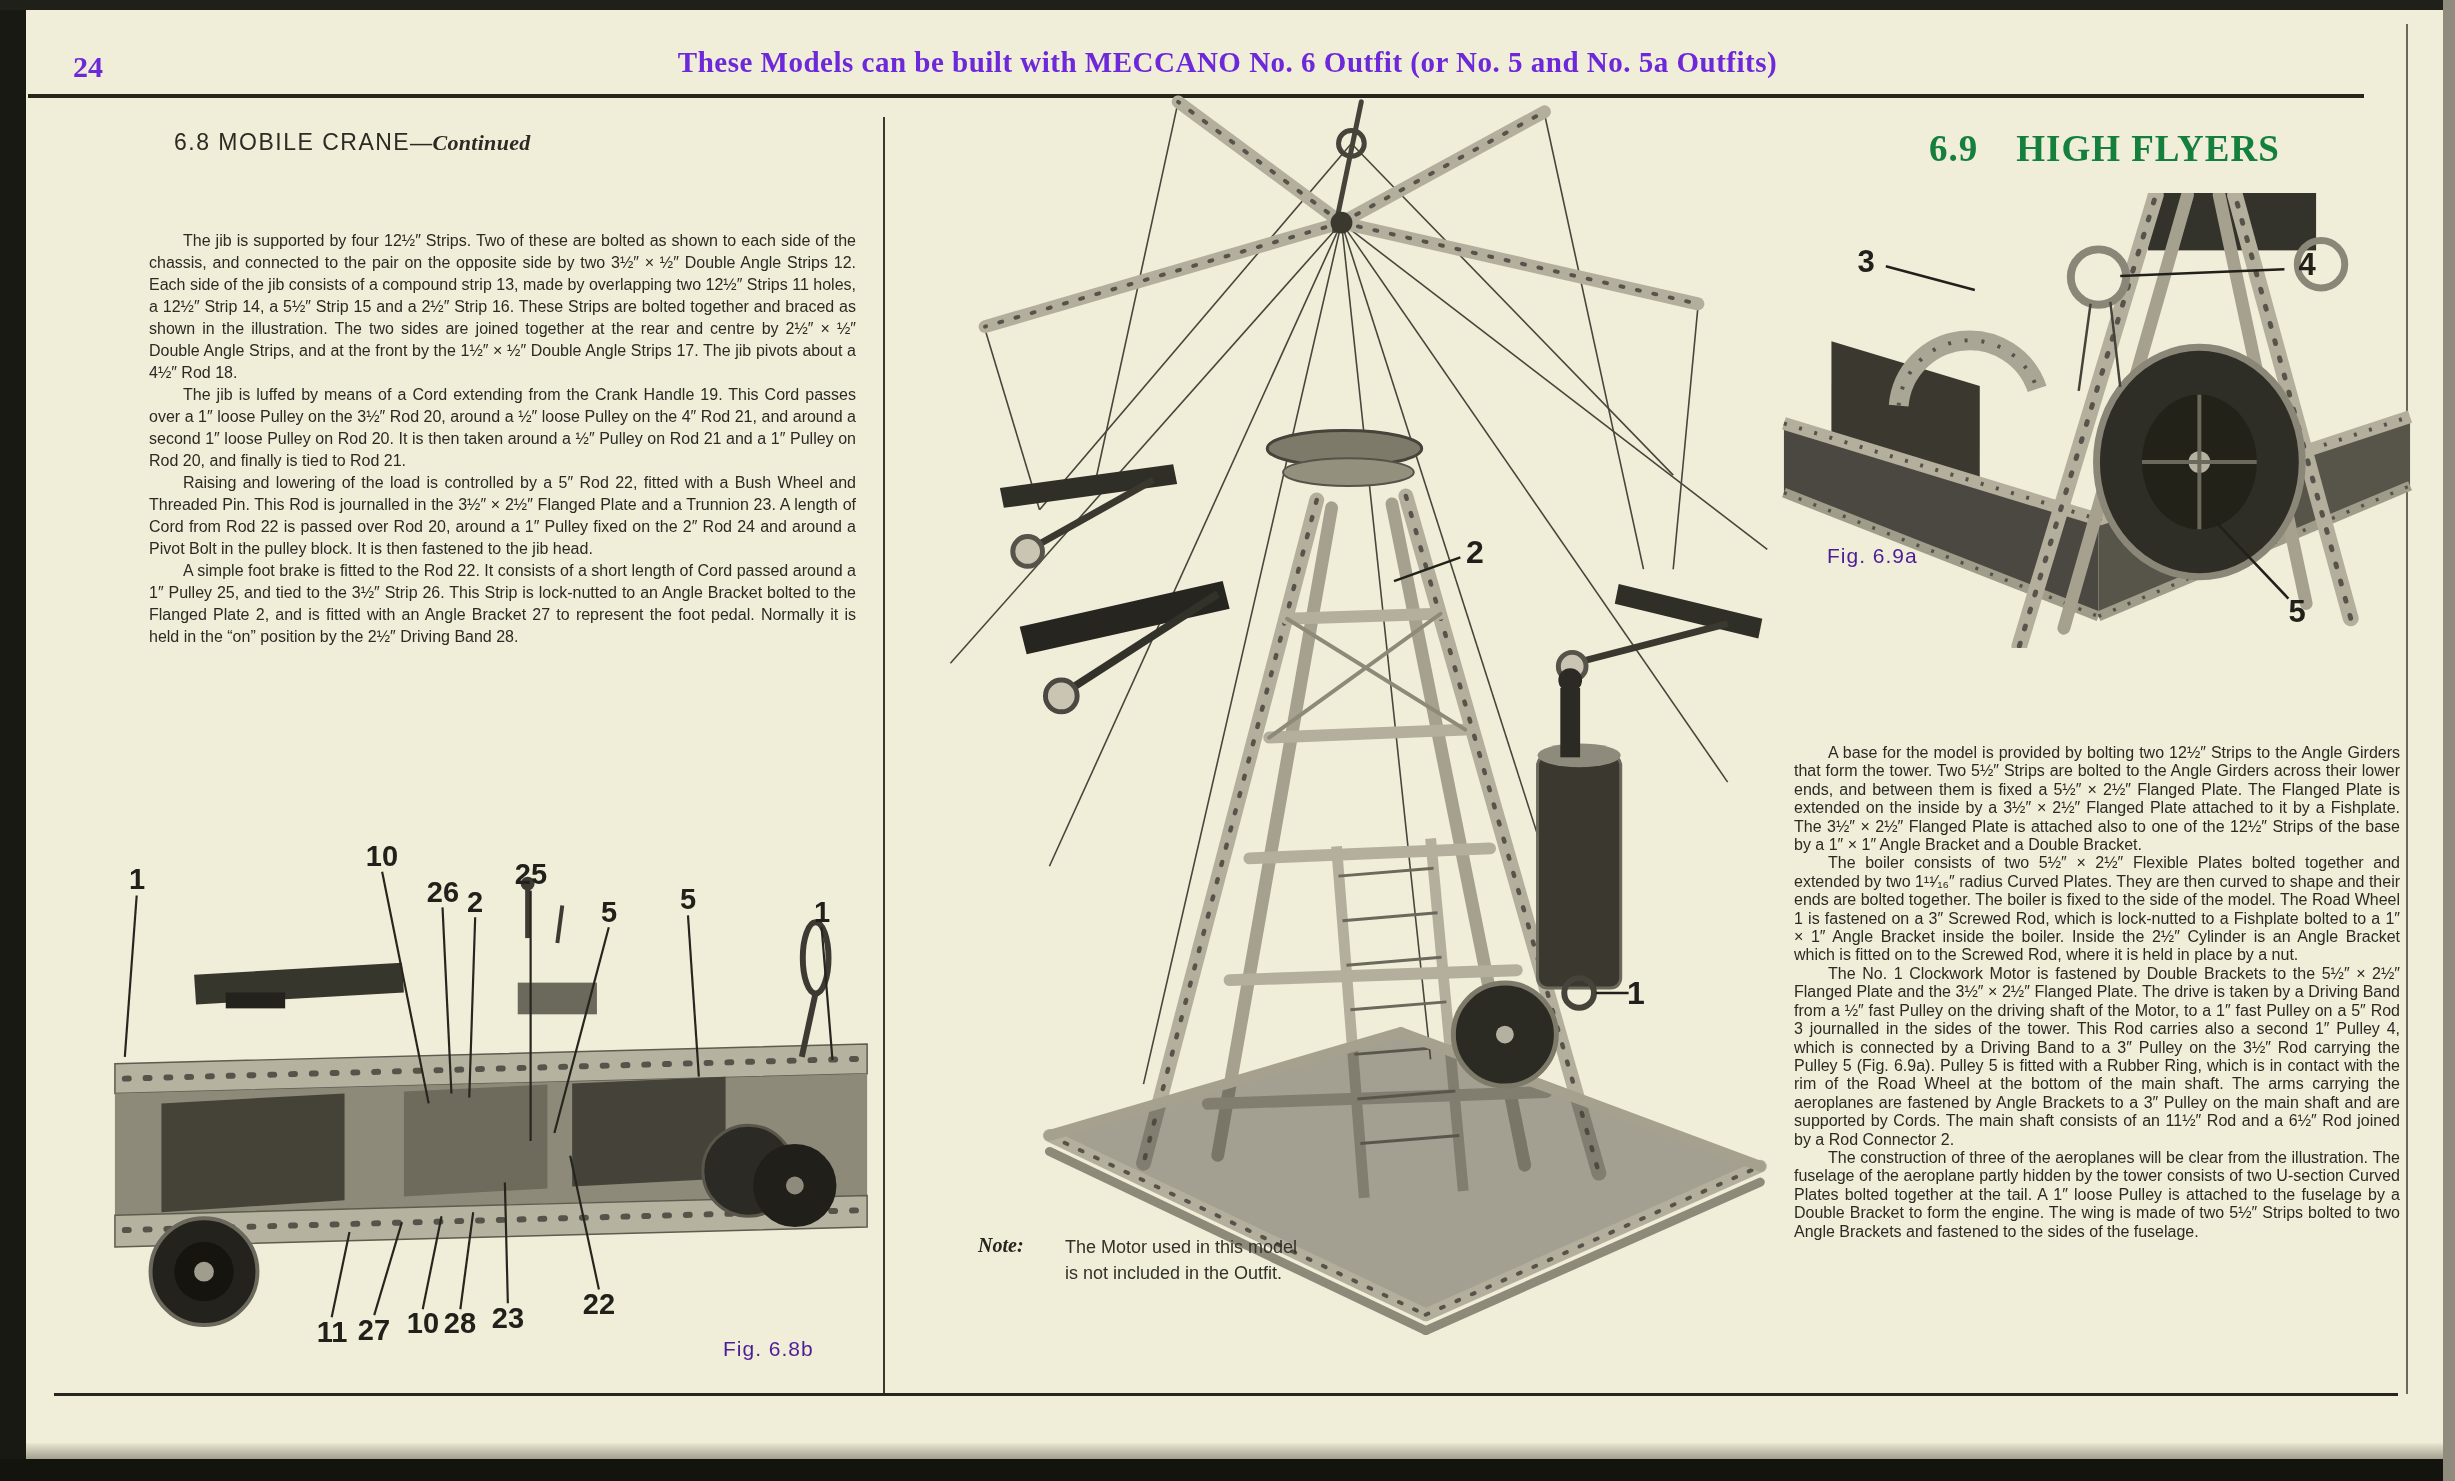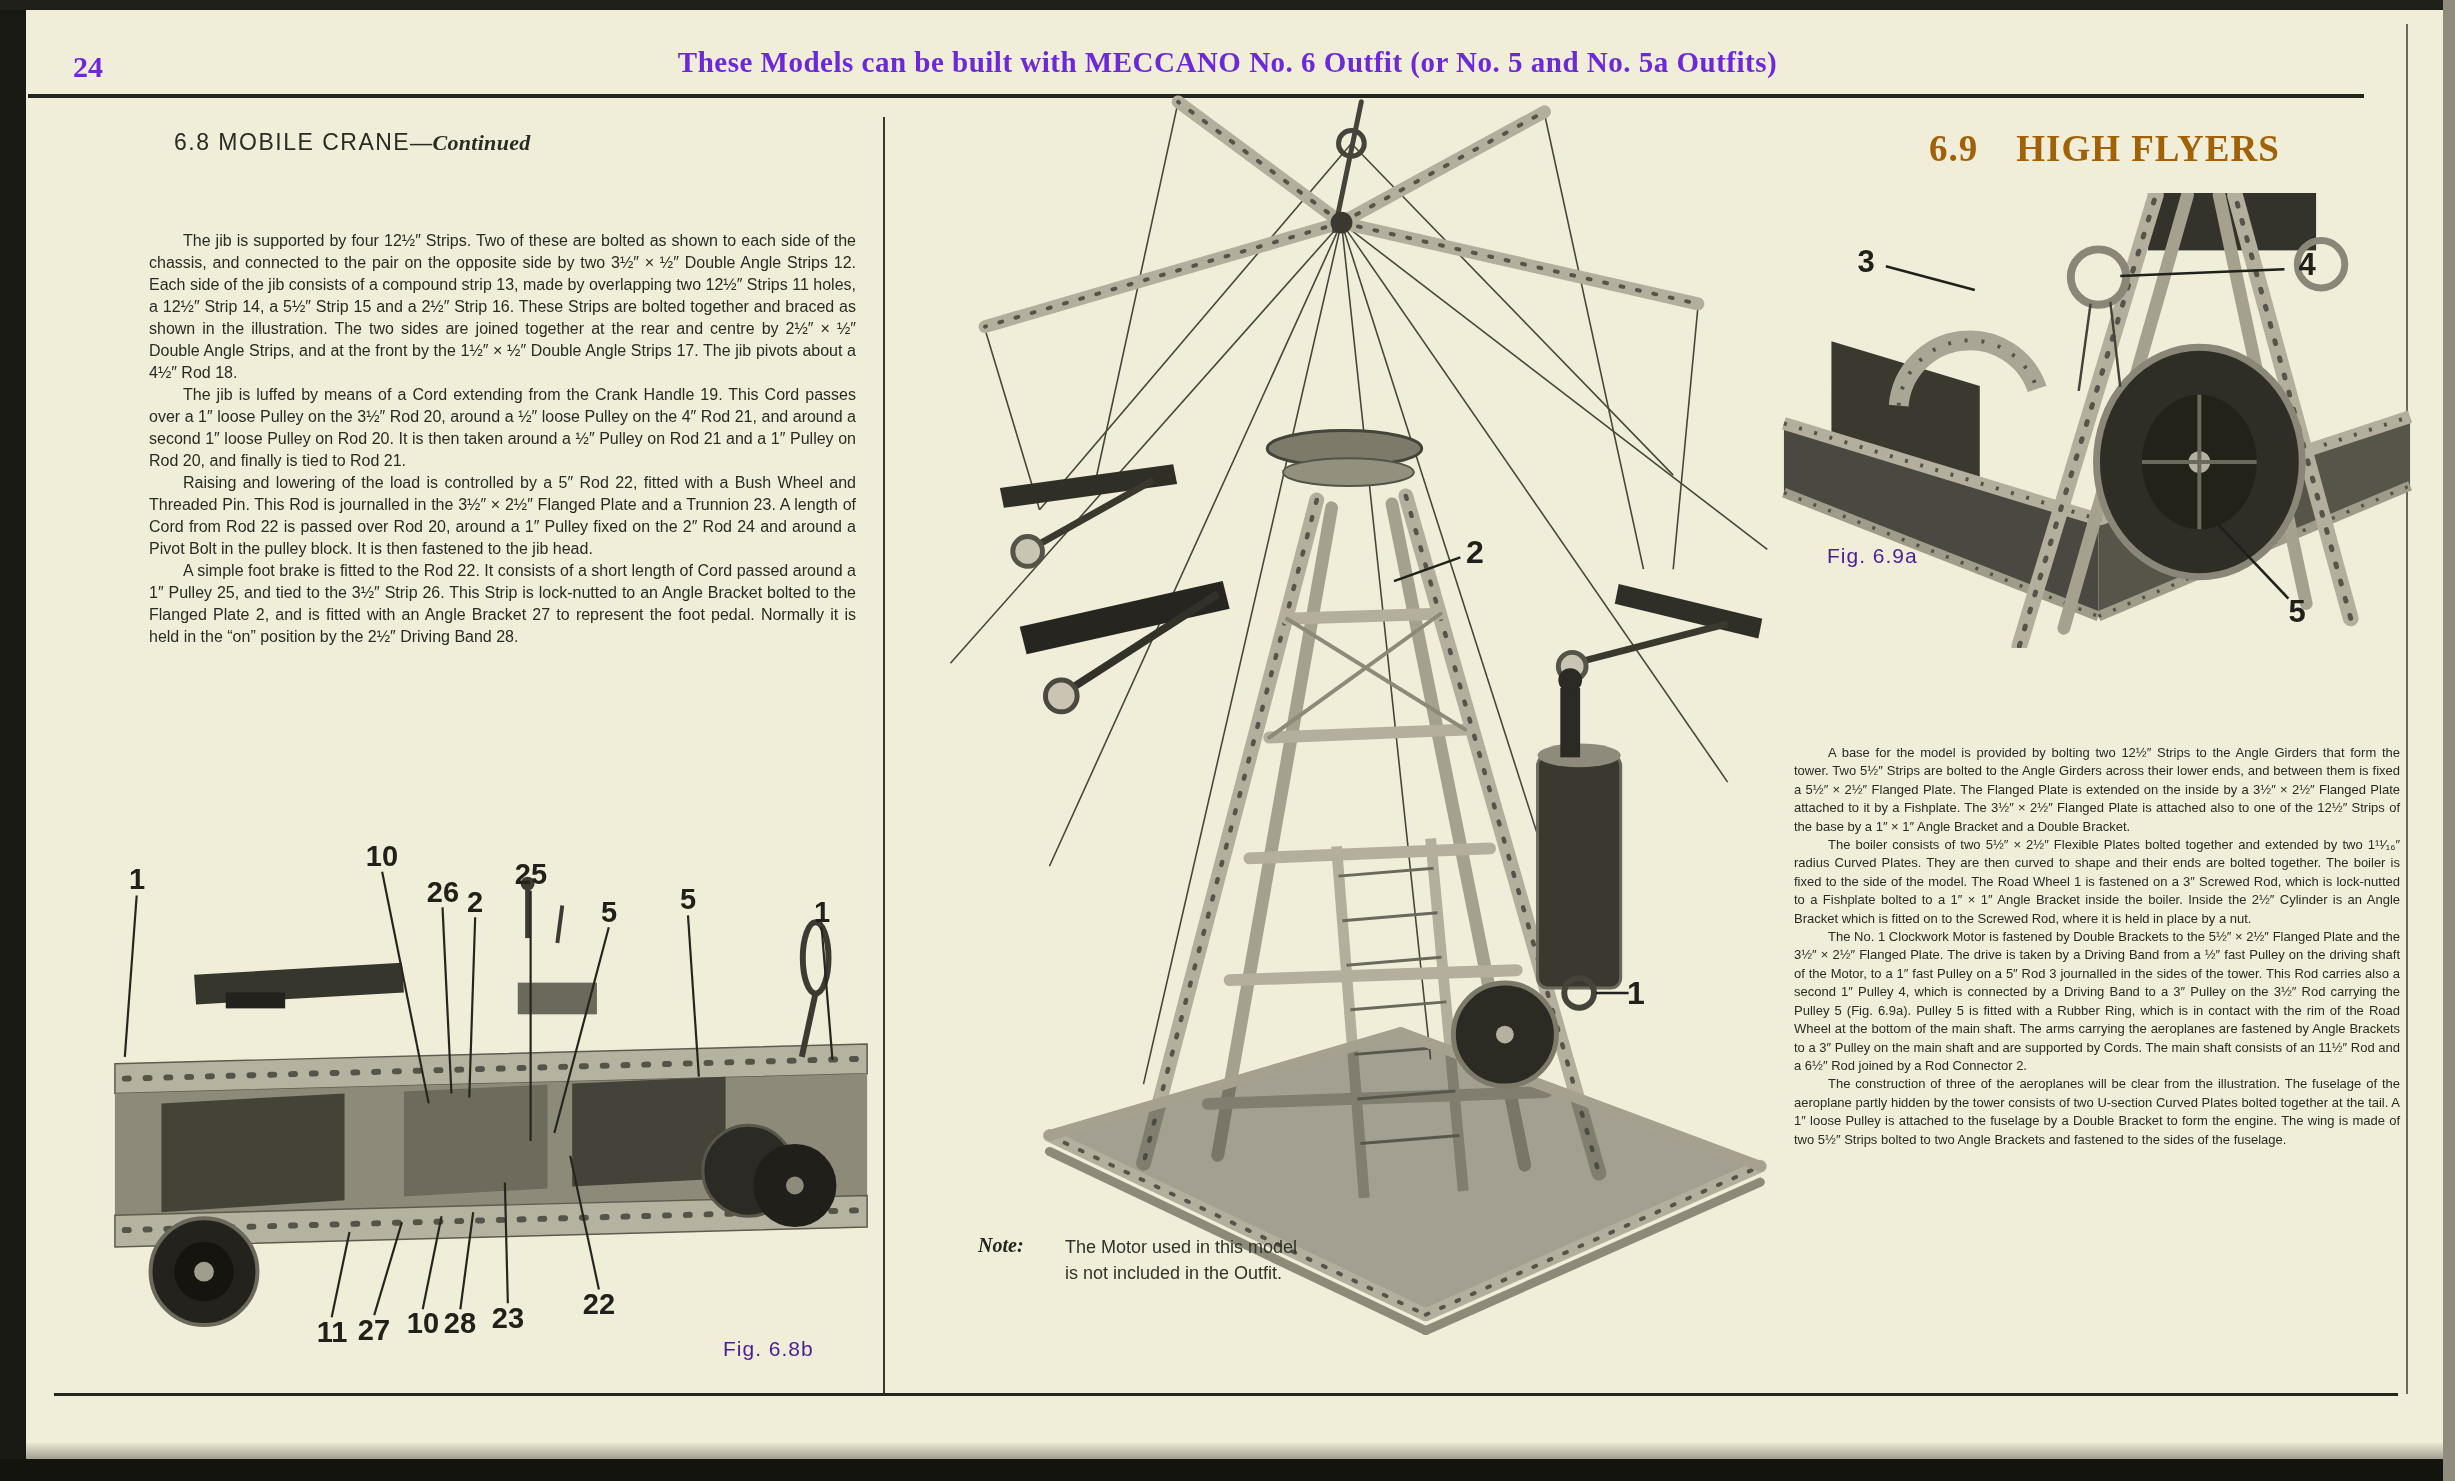--- a/index.html
+++ b/index.html
@@ -7,26 +7,26 @@
           font-family:"Liberation Sans",sans-serif;color:#26251e;}
   .band{position:absolute;}
   .page-num{position:absolute;left:73px;top:50px;font:700 30px "Liberation Serif",serif;color:#6d28d9;}
   .header-title{position:absolute;left:416px;right:416px;top:46px;text-align:center;
                 font:700 29px "Liberation Serif",serif;color:#6d28d9;letter-spacing:0.5px;}
   .rule{position:absolute;background:#26251e;}
   .sec-head-left{position:absolute;left:174px;top:129px;font:400 23px "Liberation Sans",sans-serif;
                  letter-spacing:1.5px;color:#2b2a23;}
   .sec-head-left .cont{font:italic 700 22px "Liberation Serif",serif;letter-spacing:0.3px;}
   .sec-head-right{position:absolute;left:1929px;top:127px;font:700 37px "Liberation Serif",serif;
-                  color:#a16207;letter-spacing:1px;}
+                  color:#15803d;letter-spacing:1px;}
   .sec-head-right .num{margin-right:38px;}
   .body-col{position:absolute;text-align:justify;color:#2b2a23;}
   .body-col p{margin:0;text-indent:34px;}
   .left-col{left:149px;top:230px;width:707px;font-size:16px;line-height:22px;}
-  .right-col{left:1794px;top:744px;width:606px;font-size:13px;line-height:18.4px;}
+  .right-col{left:1794px;top:744px;width:606px;font-size:16px;line-height:18.4px;}
   .fig-caption{position:absolute;font:400 21px "Liberation Sans",sans-serif;color:#4c1d95;letter-spacing:1px;}
   .plabel{position:absolute;transform:translate(-50%,-50%);font:700 29px "Liberation Sans",sans-serif;
           color:#21201a;z-index:5;white-space:nowrap;}
   .art{position:absolute;}
   .note{position:absolute;left:978px;top:1234px;width:327px;font-size:18px;line-height:26px;color:#33322a;}
   .note .nlabel{position:absolute;left:0;top:0;font:italic 700 20px "Liberation Serif",serif;color:#26251e;}
   .note .ntext{display:block;margin-left:87px;text-align:left;}
 </style>
 </head>
 <body>

